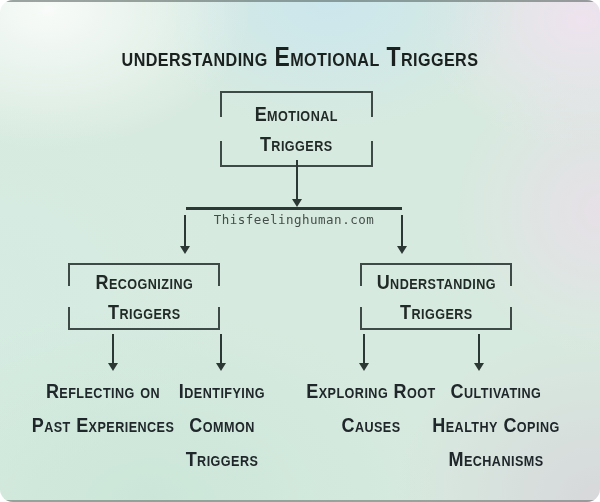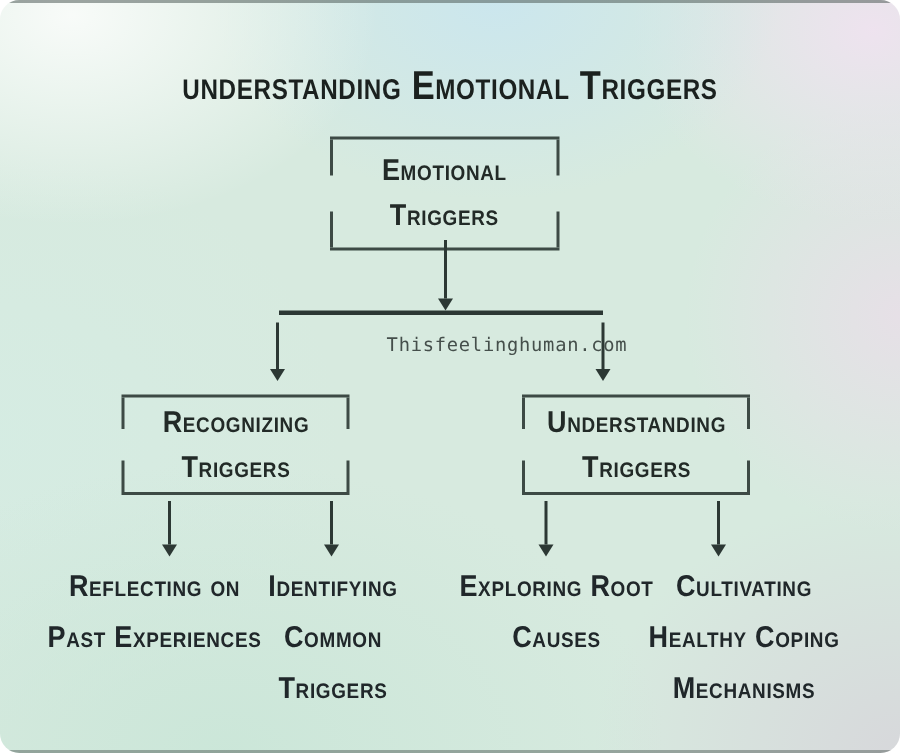--- a/index.html
+++ b/index.html
@@ -54,47 +54,46 @@
     display:flex;align-items:center;justify-content:center;
   }
   .node-label{
     white-space:pre-line;text-align:center;
     font-weight:700;font-variant:small-caps;
     font-size:20px;line-height:30px;letter-spacing:.5px;
     transform:scaleX(.9);
     color:var(--ink);
   }
   .node-root{left:220px;top:91px;width:153px;height:76px;}
-  .node-left{left:81px;top:263px;width:152px;height:67px;}
-  .node-right{left:348px;top:263px;width:152px;height:67px;}
+  .node-left{left:68px;top:263px;width:152px;height:67px;}
+  .node-right{left:360px;top:263px;width:152px;height:67px;}
 
   .arrow{position:absolute;width:2px;background:var(--line);}
   .arrow::after{
     content:"";position:absolute;left:50%;bottom:-8px;
     transform:translateX(-50%);
     border:5px solid transparent;border-bottom:0;
     border-top:8px solid var(--line);
   }
   .arrow-root{left:296px;top:160px;height:39px;}
   .arrow-split-left{left:184px;top:215px;height:31px;}
   .arrow-split-right{left:401px;top:215px;height:31px;}
   .arrow-leaf1{left:112px;top:334px;height:29px;}
   .arrow-leaf2{left:220px;top:334px;height:29px;}
   .arrow-leaf3{left:363px;top:334px;height:29px;}
   .arrow-leaf4{left:478px;top:334px;height:29px;}
 
   .hline{position:absolute;left:186px;top:207px;width:216px;height:3px;background:var(--line);}
 
   .watermark{
-    position:absolute;left:186px;top:222px;width:216px;
+    position:absolute;left:186px;top:212px;width:216px;
     text-align:center;
     font-family:"DejaVu Sans Mono", monospace;
     font-size:12.5px;letter-spacing:.5px;
     color:var(--soft);
-    margin-left:44px;
   }
 
   .leaf{
     position:absolute;top:374px;
     white-space:pre-line;text-align:center;
     font-weight:700;font-variant:small-caps;
     font-size:20px;line-height:34px;letter-spacing:.5px;
     transform:scaleX(.9);
     color:#20272a;
   }

